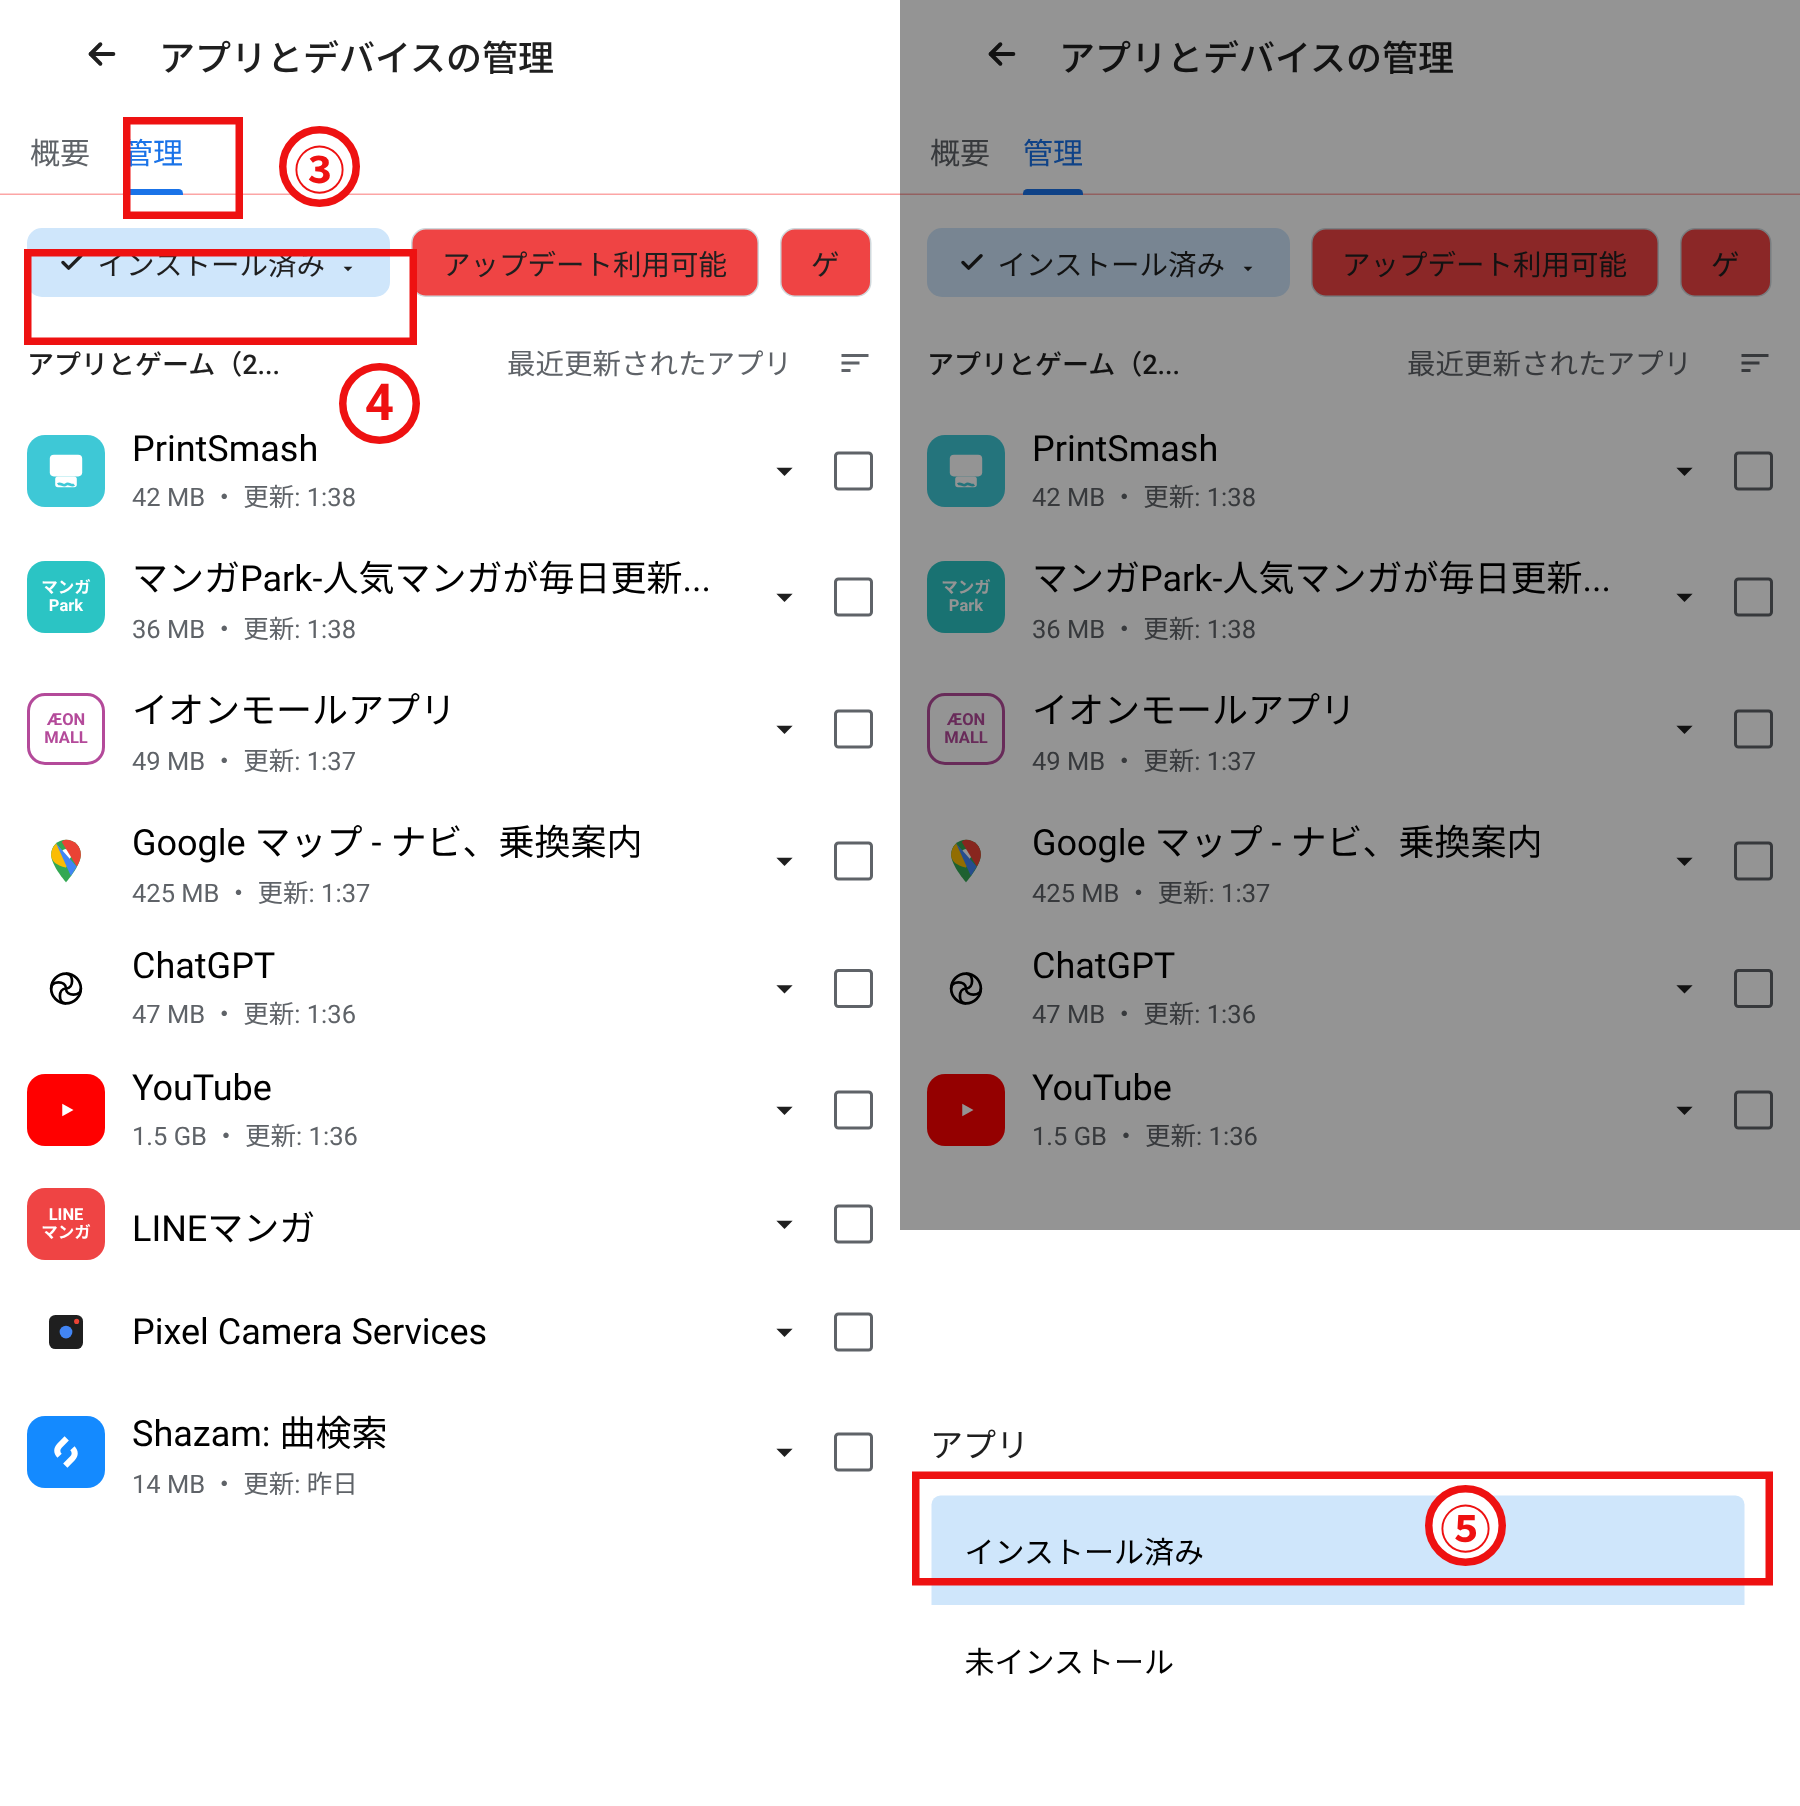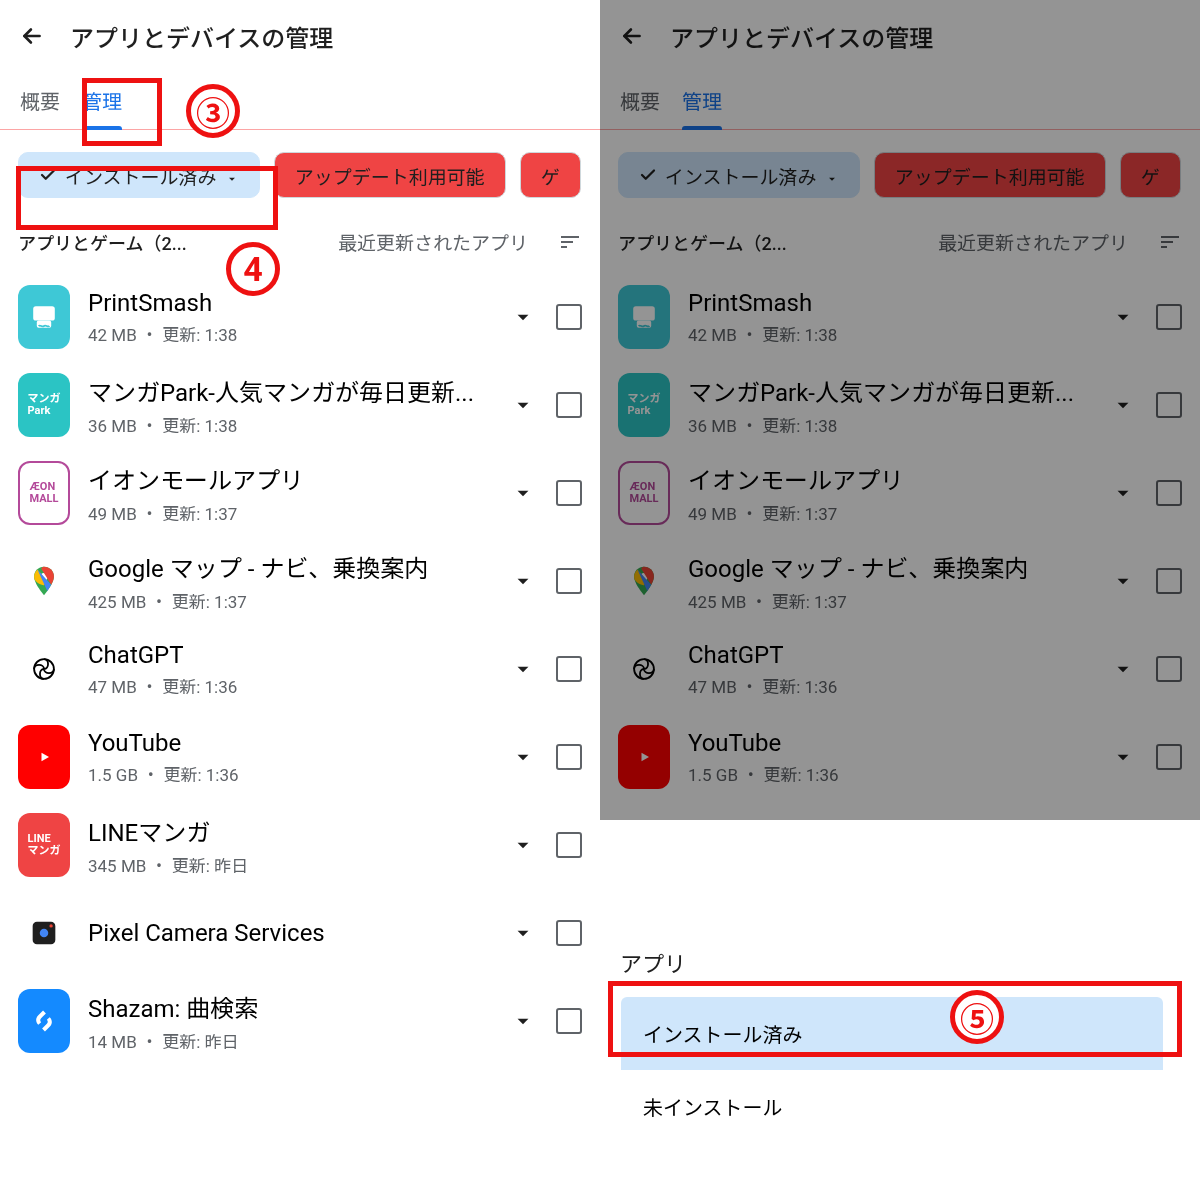--- a/index.html
+++ b/index.html
@@ -9,20 +9,21 @@
     width: 1200px;
     height: 1204px;
     display: flex;
     overflow: hidden;
   }
   .panel { width: 50%; height: 100%; position: relative; overflow: hidden; }
   .panel.right .shade { position:absolute; inset:0; background:rgba(0,0,0,0.42); pointer-events:none; z-index:5; height:820px;}
   .header {
     display: flex; align-items: center; height: 72px; padding: 0 18px;
     gap: 24px;
+    margin-left: 36px;
   }
   .back-arrow { width:28px; height:28px; display:flex; align-items:center; justify-content:center; cursor:pointer;}
   .header-title { font-size: 24px; font-weight: 500; color:#1f1f1f; }
   .tabs { display:flex; gap: 0; padding: 0 20px; border-bottom: 1px solid #fca5a5; }
   .tab { padding: 14px 22px 14px 0; font-size: 20px; color:#5f6368; cursor:pointer; position:relative; }
   .tab.active { color:#1a73e8; }
   .tab.active::after { content:""; position:absolute; bottom:-1px; left:0; right:22px; height:4px; background:#1a73e8; border-radius:3px 3px 0 0; }
   .filters { display:flex; gap: 14px; padding: 22px 18px 16px; overflow:hidden; }
   .chip {
     display:flex; align-items:center; gap:8px; height:46px; padding: 0 20px;
@@ -33,23 +34,23 @@
   .chip .check { width:18px; height:18px; }
   .chip .caret { width:14px; height:14px; }
   .section-row { display:flex; align-items:center; justify-content:space-between; padding: 14px 18px 8px; }
   .section-title { font-size:18px; font-weight:500; color:#1f1f1f; white-space:nowrap; overflow:hidden; text-overflow:ellipsis; max-width: 260px;}
   .sort-area { display:flex; align-items:center; gap:30px; }
   .sort-label { font-size:19px; color:#5f6368; }
   .sort-icon { width:24px; height:24px; cursor:pointer;}
   .list { padding: 10px 0 0; }
   .row { display:flex; align-items:center; padding: 12px 18px; gap:18px; }
   .app-icon {
-    width:52px; height:64px; border-radius:12px; flex:0 0 52px;
+    width:52px; height:48px; border-radius:12px; flex:0 0 52px;
     display:flex; align-items:center; justify-content:center;
-    font-size:11px; font-weight:700; color:#fff; text-align:left; line-height:1.1;
+    font-size:11px; font-weight:700; color:#fff; text-align:center; line-height:1.1;
     background:#eee;
   }
   .app-text { flex:1; min-width:0; }
   .app-name { font-size:24px; color:#000000; white-space:nowrap; overflow:hidden; text-overflow:ellipsis; }
   .app-meta { font-size:17px; color:#5f6368; margin-top:4px; }
   .expand { width:30px; height:30px; display:flex; align-items:center; justify-content:center; cursor:pointer;}
   .checkbox {
     width:26px; height:26px; border:2.5px solid #5f6368; border-radius:3px; cursor:pointer;
   }
   
@@ -220,21 +221,20 @@
       <svg viewBox="0 0 24 24" width="26" height="26" fill="#1f1f1f">
             <path d="M7 10l5 5 5-5z"></path>
           </svg>
     </div>
     <div class="checkbox"></div>
   </div>
   <div class="row">
     <div class="app-icon" style="background:#ef4444;">LINE<br>マンガ</div>
     <div class="app-text">
       <div class="app-name">LINEマンガ</div>
-      <div class="app-meta">345 MB  ・ 更新: 昨日</div>
     </div>
     <div class="expand">
       <svg viewBox="0 0 24 24" width="26" height="26" fill="#1f1f1f">
             <path d="M7 10l5 5 5-5z"></path>
           </svg>
     </div>
     <div class="checkbox"></div>
   </div>
   <div class="row">
     <div class="app-icon" style="background:#ffffff;">

